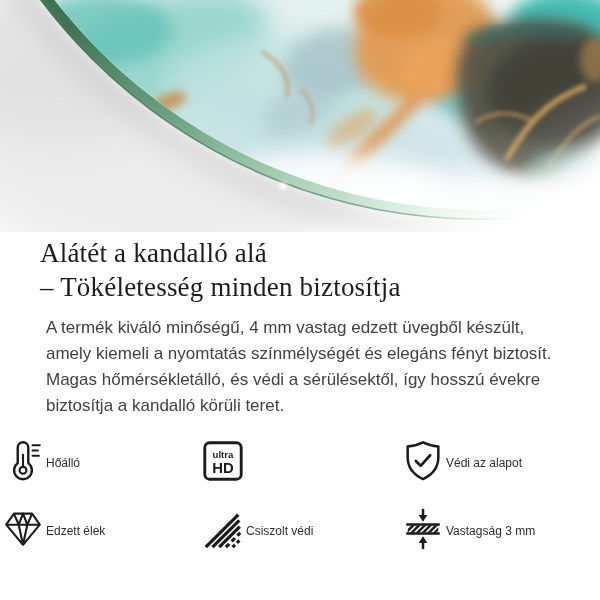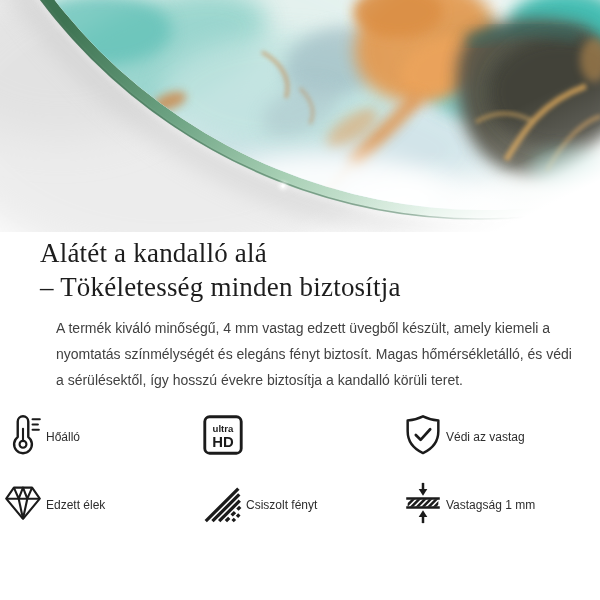--- a/index.html
+++ b/index.html
@@ -10,22 +10,22 @@
   }
   .hero{position:relative;width:600px;height:232px;background:#ffffff;}
   .hero svg{display:block;}
   .content{padding:4px 28px 0 40px;}
   .title{
     font-family:"Liberation Serif",serif;font-weight:400;
     font-size:27px;line-height:34px;color:#1d1d1d;letter-spacing:.2px;
     margin:0;
   }
   .desc{
-    margin:11px 0 0 16px;max-width:524px;
-    font-size:14px;line-height:26px;color:#414141;
+    margin:11px 0 0 6px;max-width:524px;
+    font-size:17px;line-height:26px;color:#414141;
   }
   .features{
     margin:19px 0 0 -40px;width:600px;
     display:grid;grid-template-columns:repeat(3,1fr);row-gap:22px;
   }
   .feature{display:flex;align-items:center;}
   .feature .icon-box{width:46px;height:46px;display:flex;align-items:center;justify-content:center;}
   .feature .icon-box svg{width:46px;height:46px;}
   .feature .label{margin-top:4px;font-size:12px;color:#2d2d2d;line-height:14px;text-align:center;}
   .badge-text{font-family:"Liberation Sans",sans-serif;font-weight:bold;}
@@ -169,21 +169,21 @@
       </div>
     </div>
 
     <div class="feature">
       <div class="icon-box">
         <svg viewBox="0 0 48 48" fill="none">
           <path d="M24,4.5 C28.5,6.8 33.8,8.2 40,8.8 L40,20 C40,30.8 33.6,38.3 24,42.8 C14.4,38.3 8,30.8 8,20 L8,8.8 C14.2,8.2 19.5,6.8 24,4.5 Z" stroke="#1b1b1b" stroke-width="2.6" stroke-linejoin="round"></path>
           <polyline points="16.5,24 21.5,29 31.5,18" stroke="#1b1b1b" stroke-width="2.8" stroke-linecap="round" stroke-linejoin="round"></polyline>
         </svg>
       </div>
-      <div class="label">Védi az vastag</div>
+      <div class="label">Védi az alapot</div>
     </div>
 
     <div class="feature">
       <div class="icon-box">
         <svg viewBox="0 0 48 48" fill="none" stroke="#1b1b1b" stroke-width="2.2" stroke-linejoin="round">
           <path d="M14.5,8 L33.5,8 L41.5,19.5 L24,40.5 L6.5,19.5 Z"></path>
           <line x1="6.5" y1="19.5" x2="41.5" y2="19.5"></line>
           <polyline points="14.5,8 19.5,19.5 24,8 28.5,19.5 33.5,8"></polyline>
           <line x1="19.5" y1="19.5" x2="24" y2="40.5"></line>
           <line x1="28.5" y1="19.5" x2="24" y2="40.5"></line>
@@ -195,21 +195,21 @@
     <div class="feature">
       <div class="icon-box">
         <svg viewBox="0 0 48 48" fill="none" stroke="#1b1b1b" stroke-width="3.4">
           <line x1="6" y1="43" x2="40" y2="9"></line>
           <line x1="13" y1="43" x2="41" y2="15"></line>
           <line x1="20" y1="43" x2="41.5" y2="21.5"></line>
           <line x1="27" y1="43" x2="42" y2="28" stroke-dasharray="5 3.5"></line>
           <line x1="34" y1="43" x2="42.5" y2="34.5" stroke-dasharray="3.5 3"></line>
         </svg>
       </div>
-      <div class="label">Csiszolt fényt</div>
+      <div class="label">Csiszolt védi</div>
     </div>
 
     <div class="feature">
       <div class="icon-box">
         <svg viewBox="0 0 48 48" fill="none">
           <defs>
               <clipPath id="tkclip">
                 <rect x="8" y="20" width="32" height="8"></rect>
               </clipPath>
             </defs>
@@ -222,17 +222,17 @@
             <line x1="34" y1="30" x2="46" y2="18"></line>
           </g>
           <line x1="6.5" y1="19.3" x2="41.5" y2="19.3" stroke="#1b1b1b" stroke-width="2.4"></line>
           <line x1="6.5" y1="28.7" x2="41.5" y2="28.7" stroke="#1b1b1b" stroke-width="2.4"></line>
           <line x1="24" y1="3" x2="24" y2="10" stroke="#1b1b1b" stroke-width="2.6"></line>
           <polygon points="19.5,9.5 28.5,9.5 24,16.5" fill="#1b1b1b"></polygon>
           <line x1="24" y1="45" x2="24" y2="38" stroke="#1b1b1b" stroke-width="2.6"></line>
           <polygon points="19.5,38.5 28.5,38.5 24,31.5" fill="#1b1b1b"></polygon>
         </svg>
       </div>
-      <div class="label">Vastagság 1 mm</div>
+      <div class="label">Vastagság 3 mm</div>
     </div>
 
   </div>
 </div>
 
 </body></html>

